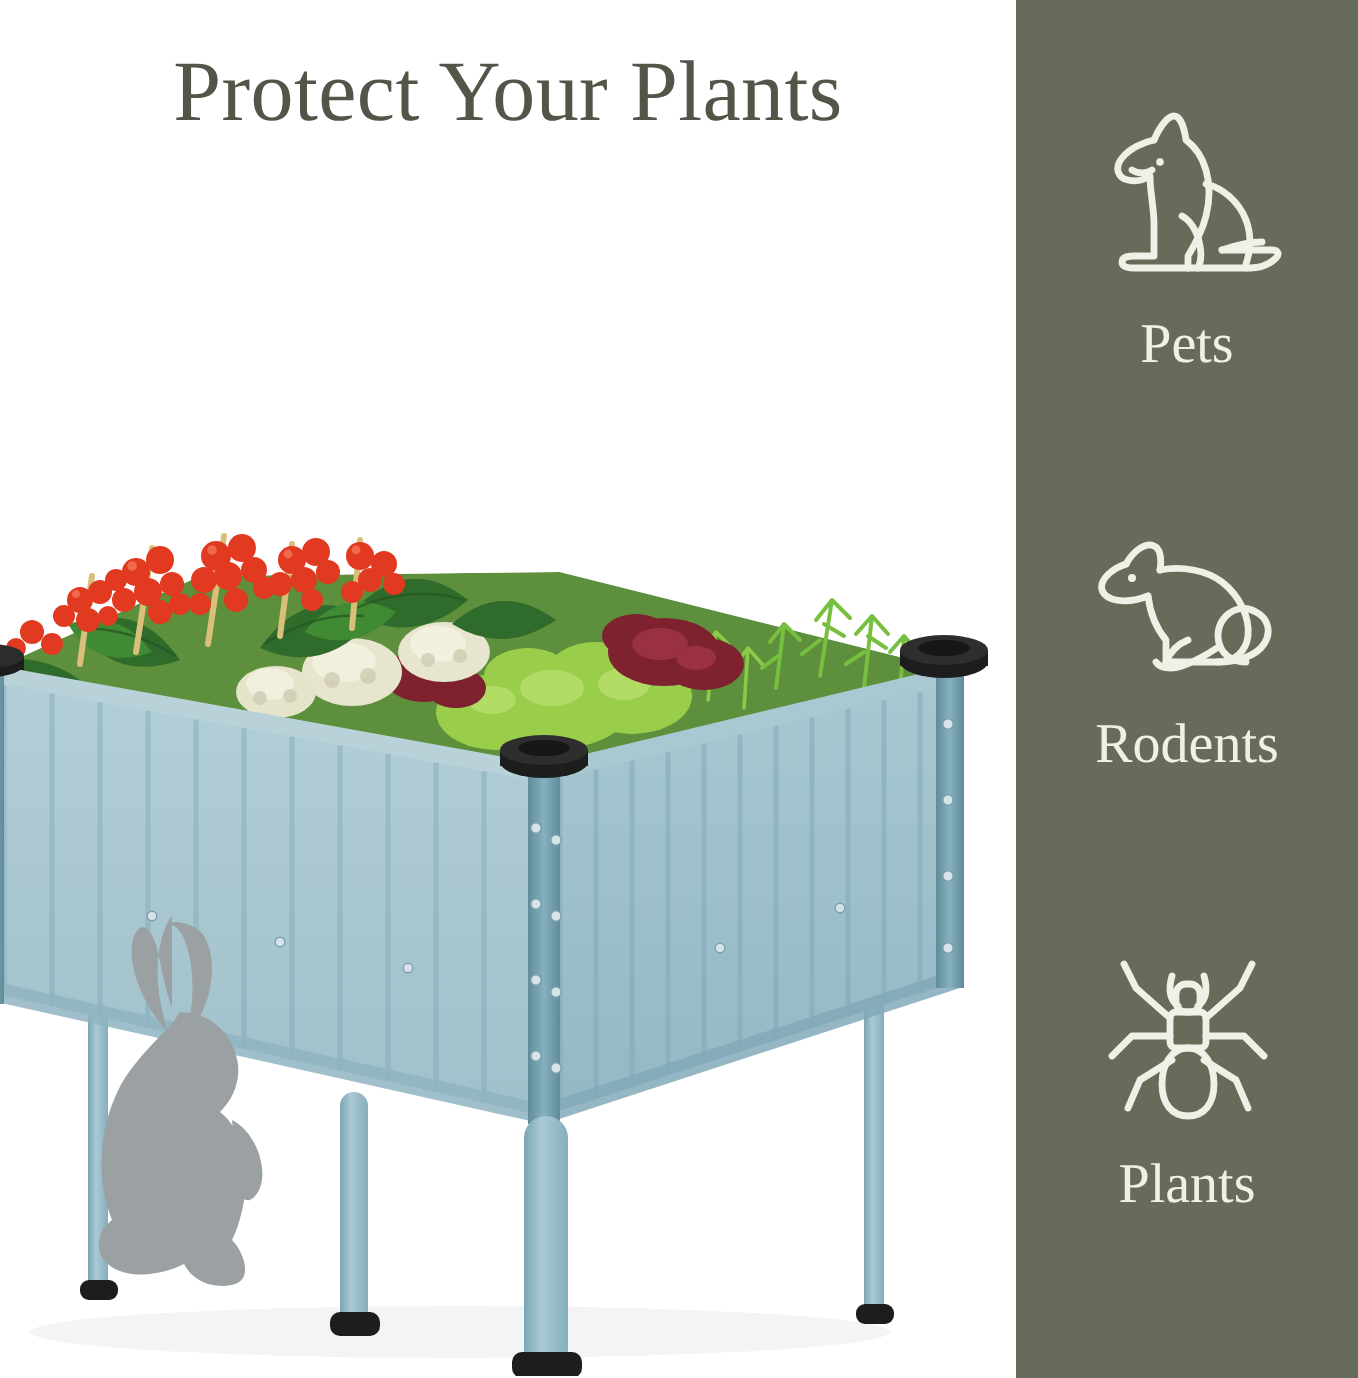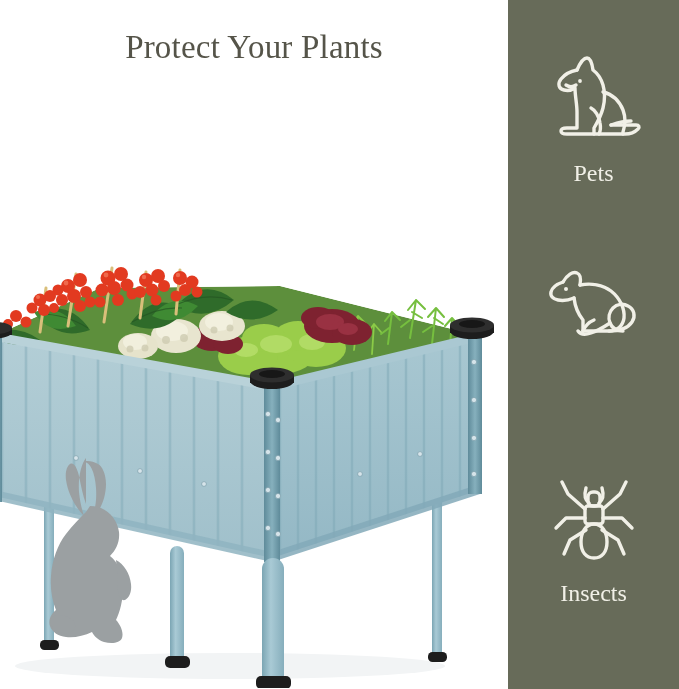--- a/index.html
+++ b/index.html
@@ -11,21 +11,21 @@
   }
   .page{position:relative;width:679px;height:689px;background:#fff;overflow:hidden;}
 
   
   .left-pane{position:absolute;left:0;top:0;width:508px;height:689px;background:#fff;overflow:hidden;}
 
   .headline{
     position:absolute;left:0;top:22px;width:508px;
     text-align:center;
     font-family:"Liberation Serif", serif;
-    font-size:33px;line-height:50px;
+    font-size:43px;line-height:50px;
     color:#555449;
     letter-spacing:0.2px;
     white-space:nowrap;
   }
   .subtitle{
     position:absolute;left:40px;top:84px;width:428px;
     text-align:center;
     font-family:"Liberation Sans", sans-serif;
     font-weight:300;
     font-size:19.5px;line-height:28px;
@@ -48,21 +48,21 @@
     position:absolute;left:0;width:171px;
     text-align:center;
   }
   .feature-1{top:40px;}
   .feature-2{top:258px;}
   .feature-3{top:470px;}
   .feature-icon{display:block;margin:0 auto;}
   .feature-label{
     margin-top:10px;
     font-family:"Liberation Serif", serif;
-    font-size:24px;line-height:26px;
+    font-size:28px;line-height:26px;
     color:#f1f0e7;
   }
 </style>
 </head>
 <body>
 
 <div class="page">
 
   <div class="left-pane">
 
@@ -470,38 +470,39 @@
                    C97,58 95,51 89,48
                    C84,45 78,46 74,50
                    C70,54 69,60 71,65
                    C73,70 78,73 84,73"></path>
           <path d="M71,65
                    C65,69 58,73 52,75
                    C46,77 41,76 39,73"></path>
           <circle cx="27" cy="31" r="2" fill="#f1f0e7" stroke="none"></circle>
         </g>
       </svg>
+      <div class="feature-label">Rodents</div>
     </div>
 
     <div class="feature feature-3">
       <svg class="feature-icon" width="100" height="100" viewBox="0 0 100 100">
         <g fill="none" stroke="#f1f0e7" stroke-width="3.4" stroke-linecap="round" stroke-linejoin="round">
           <path d="M42,18 C40,25 41,30 45,33"></path>
           <path d="M58,18 C60,25 59,30 55,33"></path>
           <rect x="44" y="22" width="12" height="14" rx="5"></rect>
           <rect x="41" y="36" width="18" height="18" rx="3"></rect>
           <path d="M50,54 C58,54 63,62 63,72 C63,82 58,88 50,88 C42,88 37,82 37,72 C37,62 42,54 50,54 Z"></path>
           <path d="M41,39 L24,24 L18,12"></path>
           <path d="M59,39 L76,24 L82,12"></path>
           <path d="M41,48 L22,48 L12,58"></path>
           <path d="M59,48 L78,48 L88,58"></path>
           <path d="M42,60 L26,70 L20,84"></path>
           <path d="M58,60 L74,70 L80,84"></path>
         </g>
       </svg>
       <div class="feature-label">
-        <div>Insects</div>
+        <div>Plants</div>
       </div>
     </div>
 
   </div>
 
 </div>
 
 </body></html>

